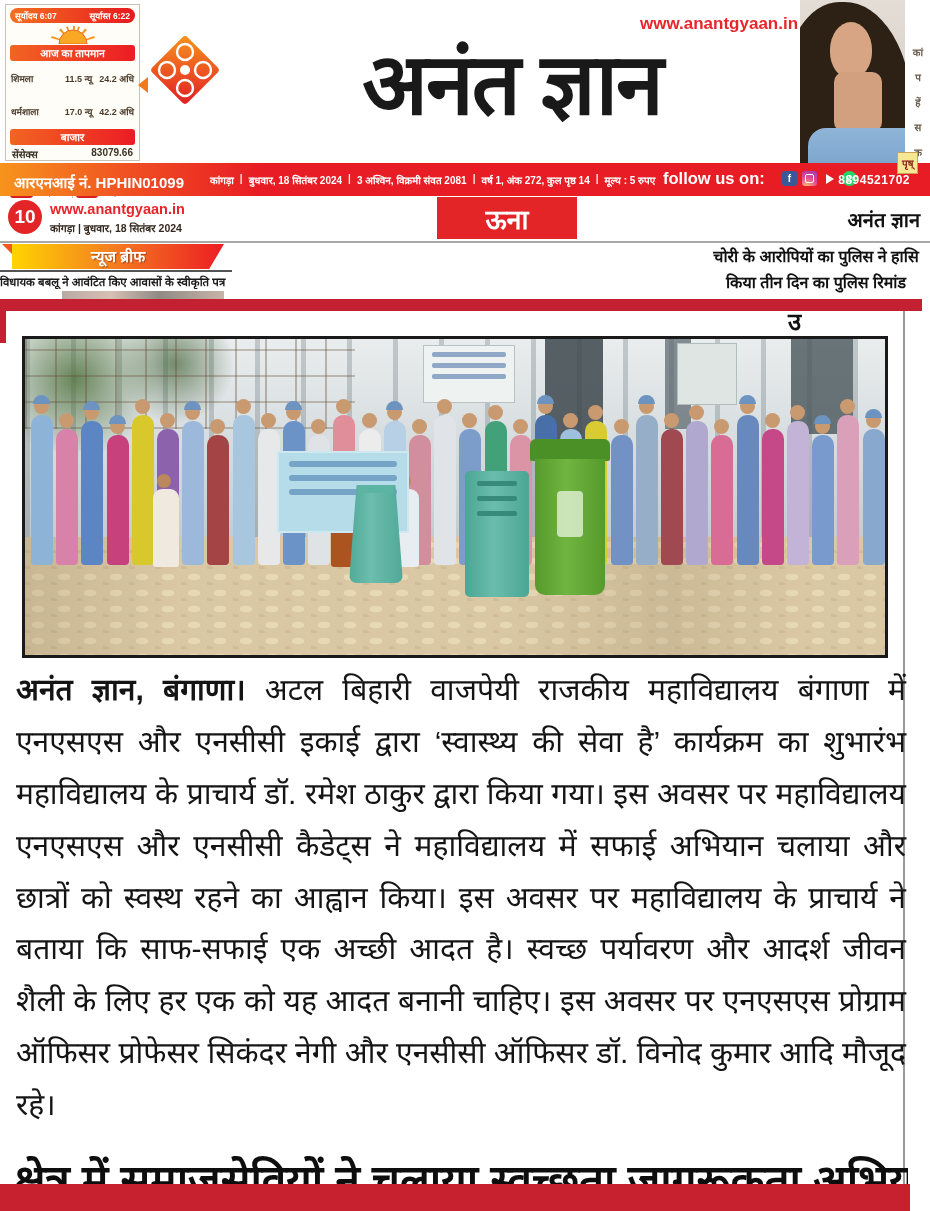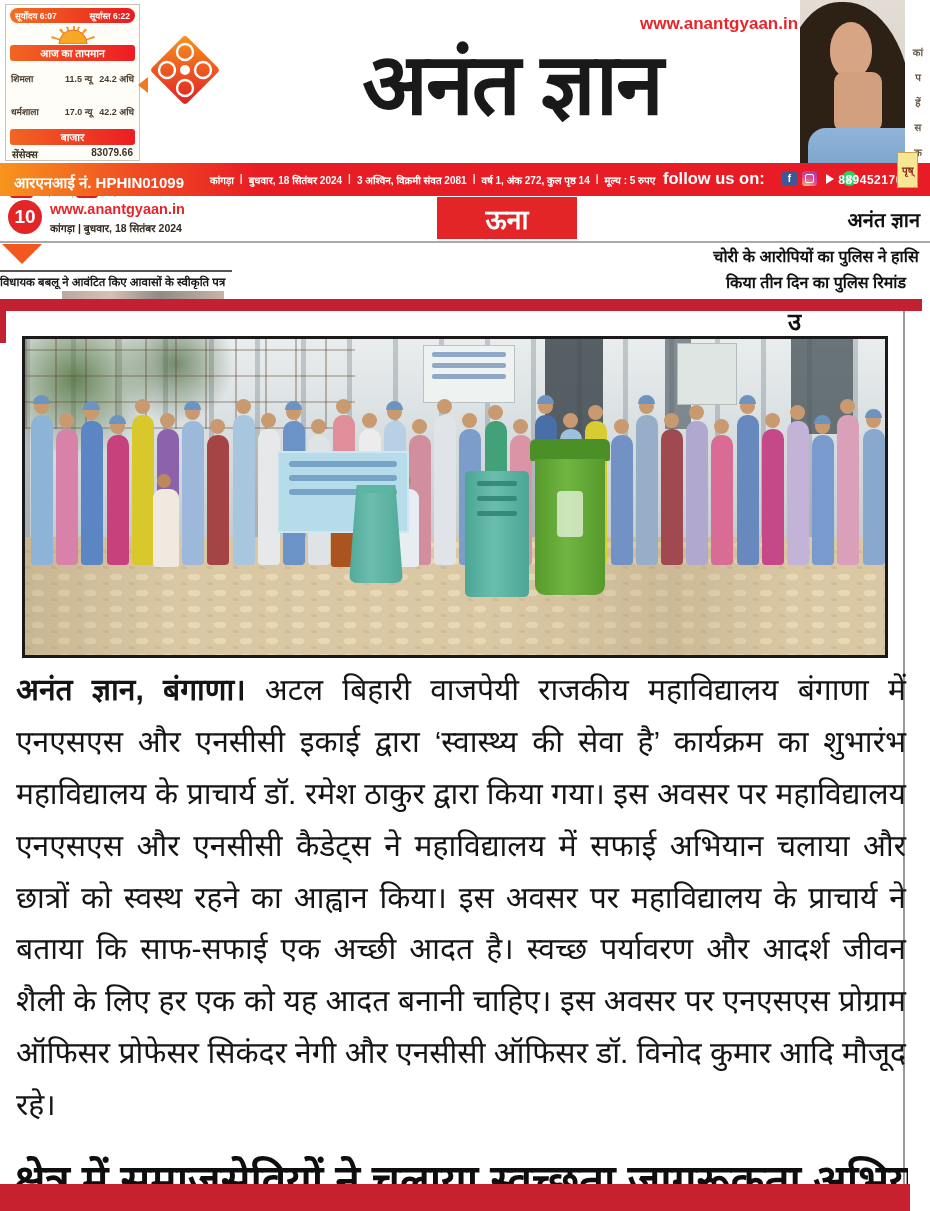--- a/index.html
+++ b/index.html
@@ -25,21 +25,21 @@
   .mast-title { position:absolute; left:222px; top:18px; width:580px; height:132px; line-height:132px; text-align:center; font-size:86px; font-weight:800; letter-spacing:-2px; color:#191919; white-space:nowrap; }
   .url-top { position:absolute; left:640px; top:14px; font-size:17px; font-weight:bold; color:#e8252a; z-index:5; }
 
   
   .model { position:absolute; left:800px; top:0; width:105px; height:192px; overflow:hidden; background:linear-gradient(180deg,#e3ddd6,#cfc8c0); filter:blur(.4px); }
   .model .hair { position:absolute; left:-18px; top:2px; width:130px; height:210px; background:#2d2015; border-radius:46% 54% 50% 50%; }
   .model .face { position:absolute; left:30px; top:22px; width:42px; height:56px; background:#d7a583; border-radius:50% 50% 46% 46%; }
   .model .neck { position:absolute; left:34px; top:72px; width:48px; height:60px; background:#d2a07e; border-radius:10px; }
   .model .top { position:absolute; left:8px; top:128px; width:110px; height:64px; background:linear-gradient(180deg,#8fb4d8,#6f9cc6); border-radius:18px 14px 0 0; }
   .edgecol { position:absolute; left:907px; top:40px; width:22px; font-size:10px; color:#6b5b4b; line-height:25px; text-align:center; font-weight:bold; }
-  .pgchip { position:absolute; left:897px; top:152px; background:#f7e792; border:1px solid #caa15a; color:#8a2b1e; font-size:10px; font-weight:bold; padding:10px 4px; z-index:6; }
+  .pgchip { position:absolute; left:897px; top:152px; background:#f7e792; border:1px solid #caa15a; color:#8a2b1e; font-size:10px; font-weight:bold; padding:3px 4px; z-index:6; }
 
   
   .infobar { position:absolute; left:0; top:163px; width:930px; height:33px; background:linear-gradient(90deg,#f7941d 0%,#f04f22 14%,#e81c24 28%,#e81c24 100%); color:#fff; z-index:4; }
   .infobar .rni { position:absolute; left:14px; top:9px; font-size:15px; font-weight:bold; }
   .infobar .items { position:absolute; left:210px; top:10px; width:445px; display:flex; gap:6px; font-size:10px; font-weight:bold; white-space:nowrap; }
   .infobar .sep { opacity:.9; }
   .infobar .follow { position:absolute; left:663px; top:6px; font-size:16.5px; font-weight:bold; }
   .infobar .icons { position:absolute; left:782px; top:8px; display:flex; gap:5px; align-items:center; }
   .sicon { width:15px; height:15px; border-radius:3px; display:flex; align-items:center; justify-content:center; font-size:10px; font-weight:bold; color:#fff; }
   .fb { background:#3b5998; } .ig { background:radial-gradient(circle at 30% 110%,#fdc468,#df4996 55%,#9b36b7); position:relative; }
@@ -232,20 +232,21 @@
   </div>
 
   <div class="pgcircle">10</div>
   <div class="hdr-url">www.anantgyaan.in</div>
   <div class="hdr-date">कांगड़ा  |  बुधवार, 18 सितंबर 2024</div>
   <div class="edition">ऊना</div>
   <div class="brand-right">अनंत ज्ञान</div>
   <div class="hdr-rule"></div>
 
   <div class="nb-tri"></div>
+  <div class="nb-banner">न्यूज ब्रीफ</div>
   <div class="nb-rule"></div>
   <div class="nb-item">विधायक बबलू ने आवंटित किए आवासों के स्वीकृति पत्र</div>
   <div class="nb-strip"></div>
   <div class="headline-frag">उ</div>
   <div class="headline-right">
     <span>चोरी के आरोपियों का पुलिस ने हासि</span><br>
     <span>किया तीन दिन का पुलिस रिमांड</span>
   </div>
 
   <div class="band-top"></div>

